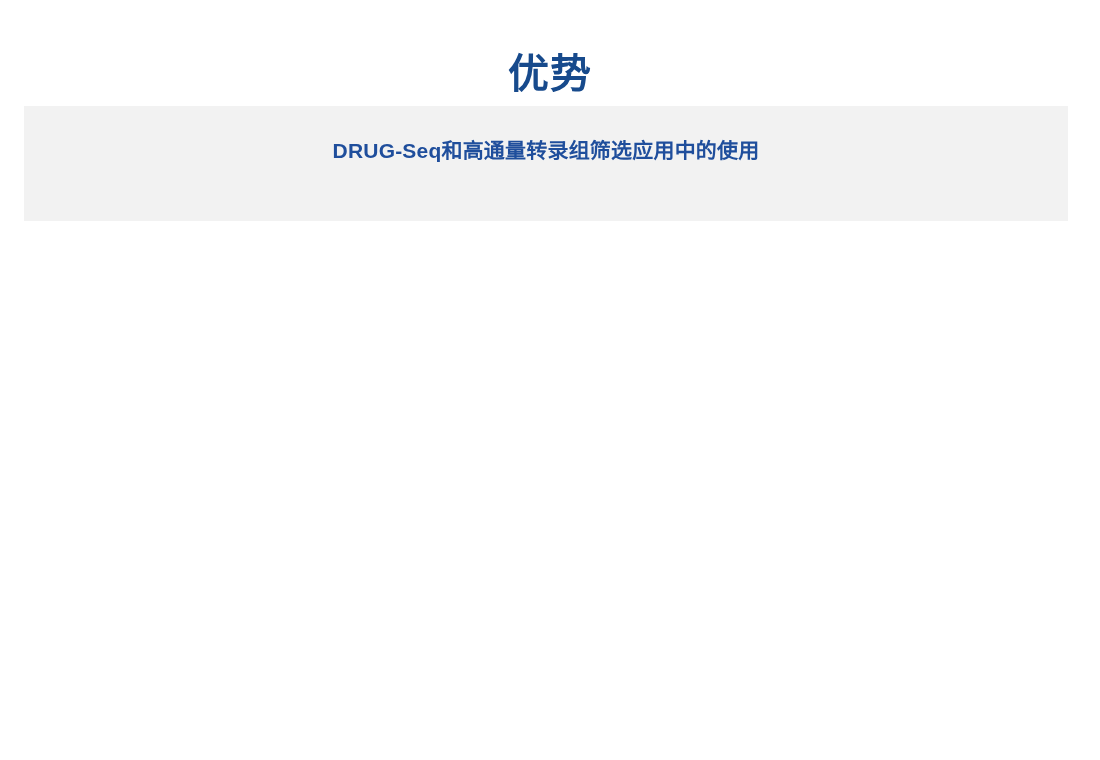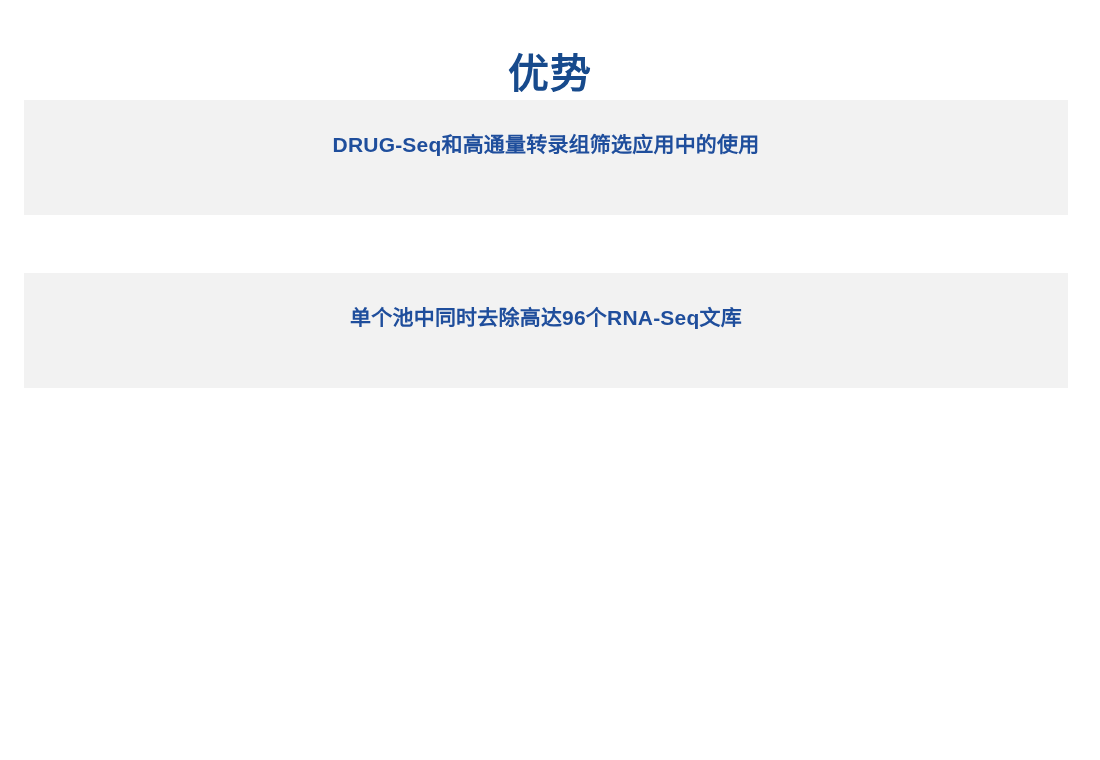--- a/index.html
+++ b/index.html
@@ -32,21 +32,21 @@
     font-size: 41px;
     line-height: 58px;
     font-weight: 700;
     letter-spacing: 1px;
     color: #174a8c;
     white-space: nowrap;
   }
 
   .cards {
     position: absolute;
-    top: 100px;
+    top: 106px;
     left: 24px;
     width: 1044px;
   }
 
   .benefit-card {
     position: relative;
     width: 1044px;
     height: 115px;
     background: #f2f2f2;
     margin-bottom: 58px;
@@ -77,20 +77,17 @@
 <div class="page">
 
   <h1 class="page-title">优势</h1>
 
   <div class="cards">
 
     <div class="benefit-card">
       <div class="benefit-card-text">DRUG-Seq和高通量转录组筛选应用中的使用</div>
     </div>
 
-    <div class="benefit-card">
-      <div class="benefit-card-text">单个池中同时去除高达96个RNA-Seq文库</div>
-    </div>
 
 
 
   </div>
 </div>
 
 </body></html>

